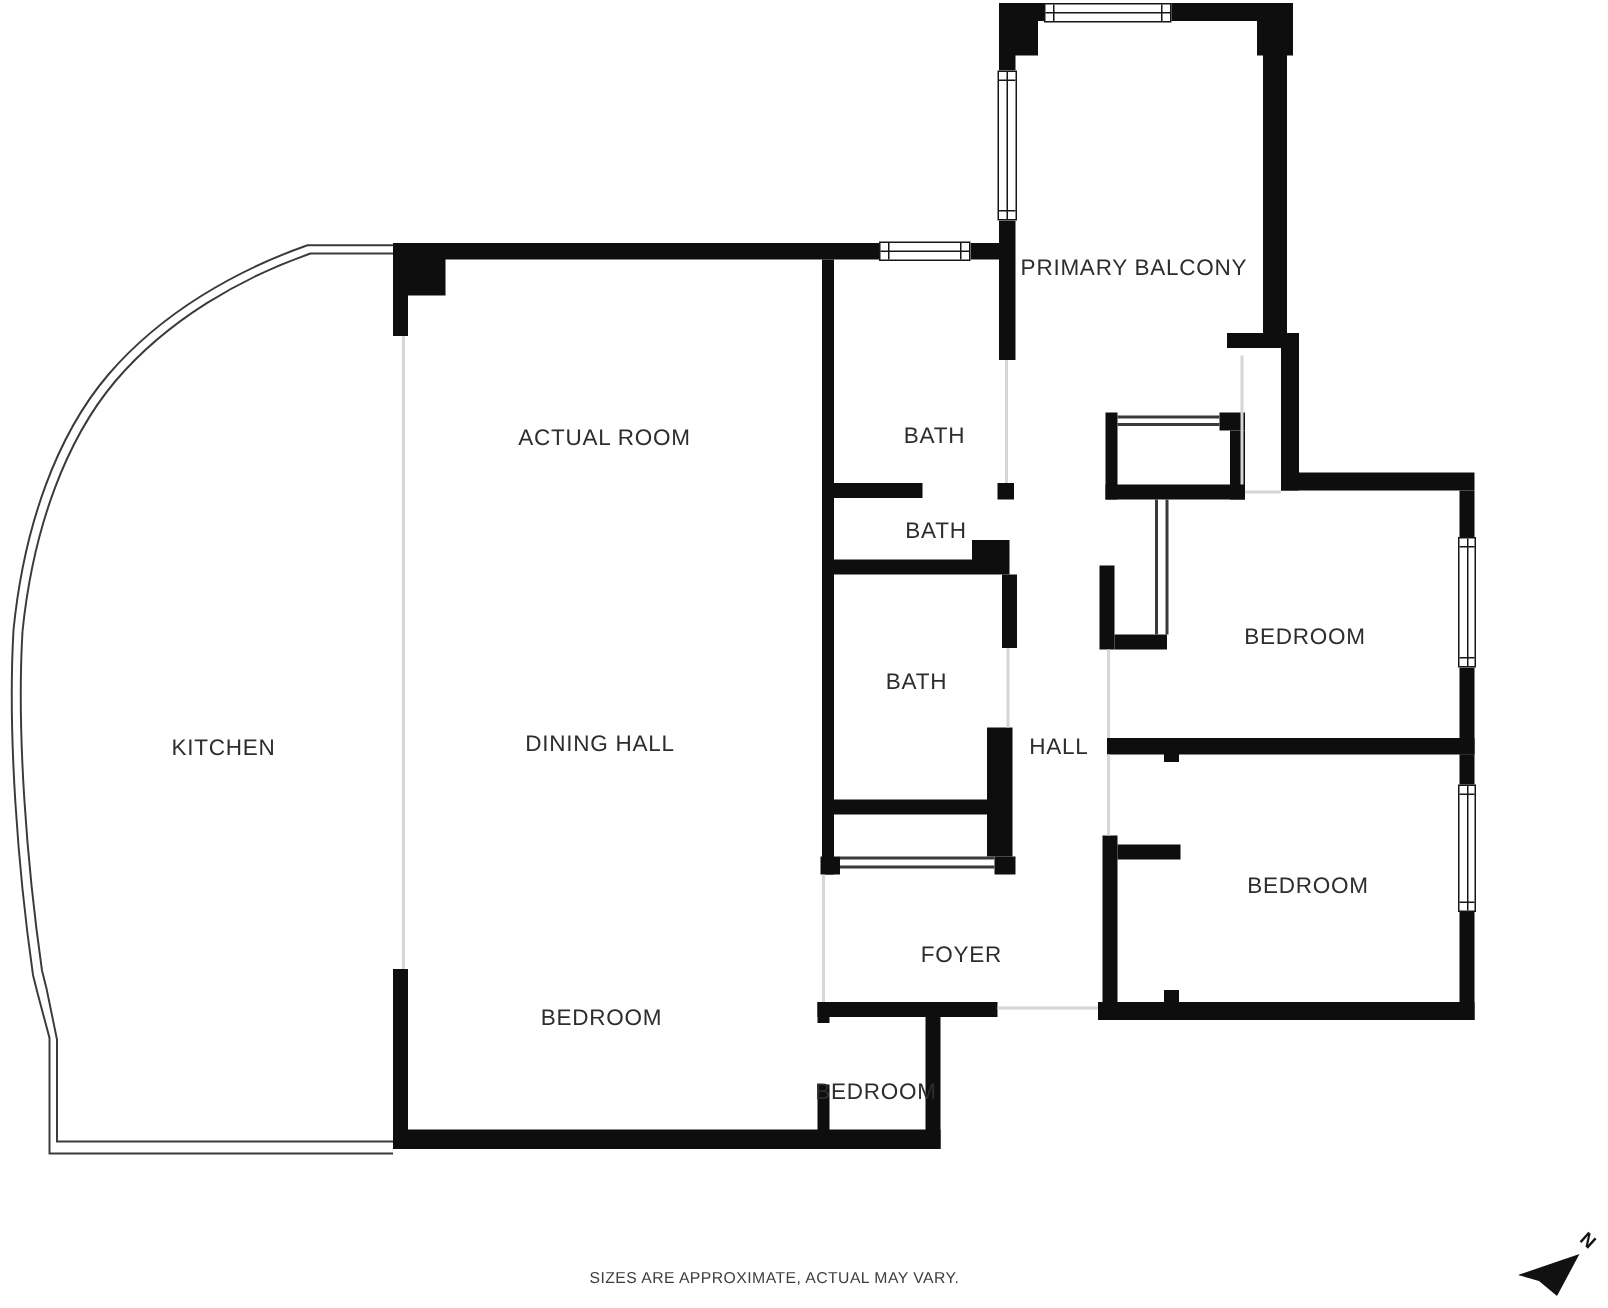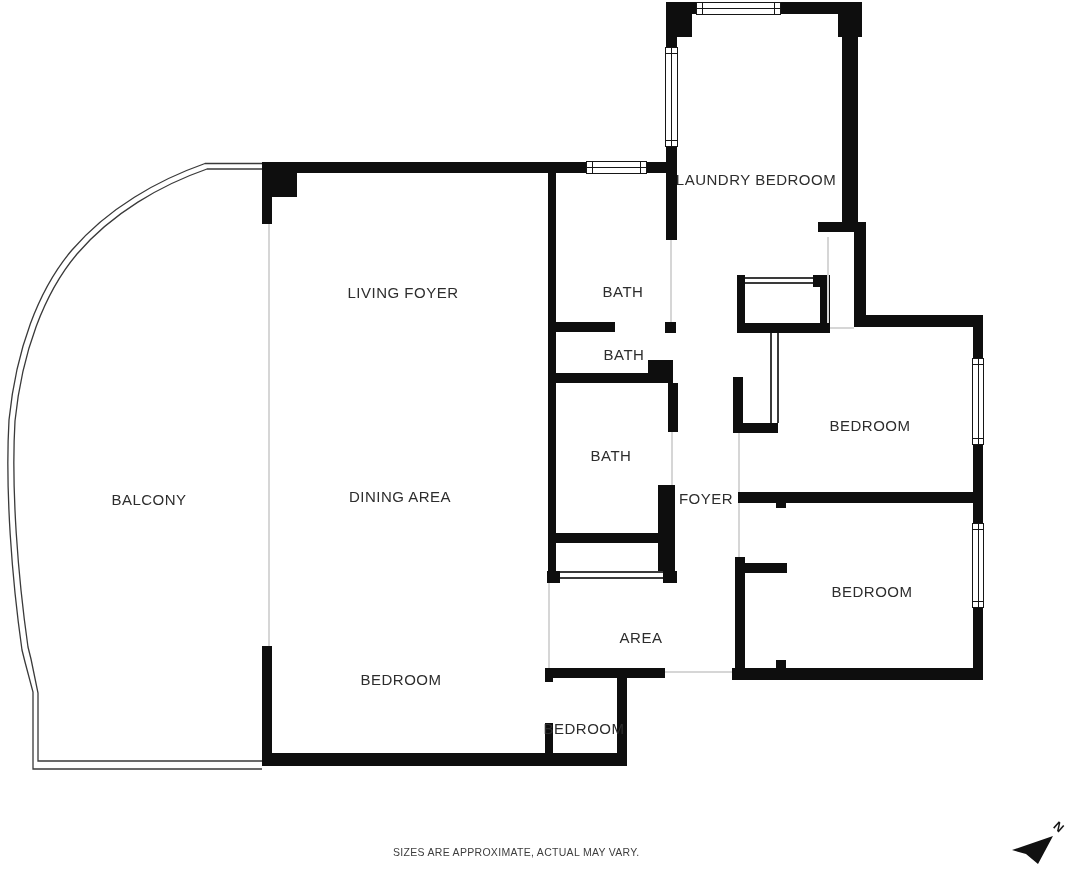--- a/index.html
+++ b/index.html
@@ -119,32 +119,32 @@
         <div class="part" style="left: 0px; top: 5px; width: 10px; height: 1px;"></div>
         <div class="part" style="left: 0px; top: 79px; width: 10px; height: 1px;"></div>
       </div>
       <div class="window" style="left: 972px; top: 523px; width: 12px; height: 85px;">
         <div class="part" style="left: 4.5px; top: 0px; width: 1px; height: 83px;"></div>
         <div class="part" style="left: 0px; top: 5px; width: 10px; height: 1px;"></div>
         <div class="part" style="left: 0px; top: 77px; width: 10px; height: 1px;"></div>
       </div>
     </div>
   <div id="labels-layer">
-      <div class="room-label" style="left: 403px; top: 292px;">LIVING FOYER</div>
-      <div class="room-label" style="left: 400px; top: 496px;">DINING AREA</div>
+      <div class="room-label" style="left: 403px; top: 292px;">ACTUAL ROOM</div>
+      <div class="room-label" style="left: 400px; top: 496px;">DINING HALL</div>
       <div class="room-label" style="left: 401px; top: 679px;">BEDROOM</div>
-      <div class="room-label" style="left: 149px; top: 499px;">BALCONY</div>
-      <div class="room-label" style="left: 756px; top: 179px;">LAUNDRY BEDROOM</div>
+      <div class="room-label" style="left: 149px; top: 499px;">KITCHEN</div>
+      <div class="room-label" style="left: 756px; top: 179px;">PRIMARY BALCONY</div>
       <div class="room-label" style="left: 623px; top: 291px;">BATH</div>
       <div class="room-label" style="left: 624px; top: 354px;">BATH</div>
       <div class="room-label" style="left: 611px; top: 455px;">BATH</div>
-      <div class="room-label" style="left: 706px; top: 498px;">FOYER</div>
+      <div class="room-label" style="left: 706px; top: 498px;">HALL</div>
       <div class="room-label" style="left: 870px; top: 425px;">BEDROOM</div>
       <div class="room-label" style="left: 872px; top: 591px;">BEDROOM</div>
-      <div class="room-label" style="left: 641px; top: 637px;">AREA</div>
+      <div class="room-label" style="left: 641px; top: 637px;">FOYER</div>
       <div class="room-label" style="left: 584px; top: 728px;">BEDROOM</div>
     </div>
 
   <div id="footer-note">SIZES ARE APPROXIMATE, ACTUAL MAY VARY.</div>
 
   <div id="north-arrow">
     <svg width="70" height="54" viewBox="0 0 70 54" xmlns="http://www.w3.org/2000/svg">
       <polygon id="north-polygon" fill="#111111" points="48,18 7,32 21,36 33,46"></polygon>
     </svg>
     <div id="north-label">N</div>

